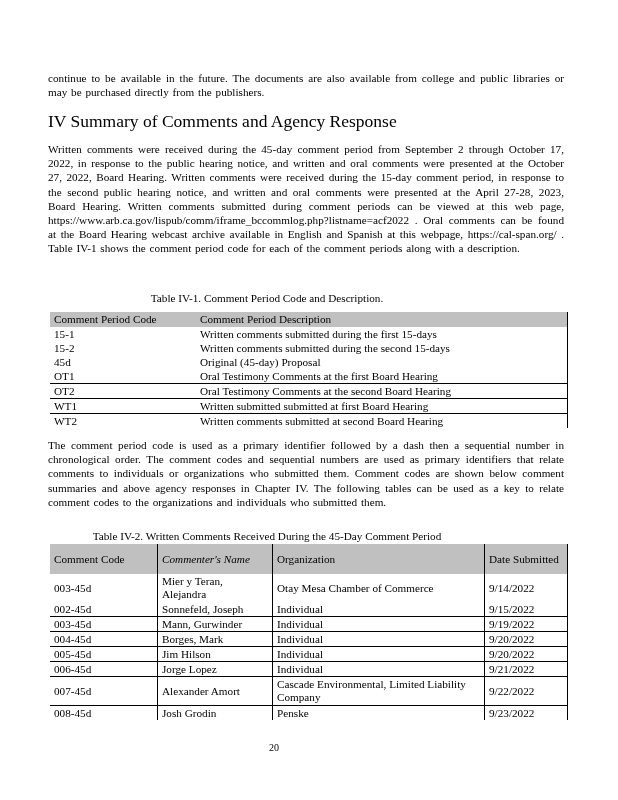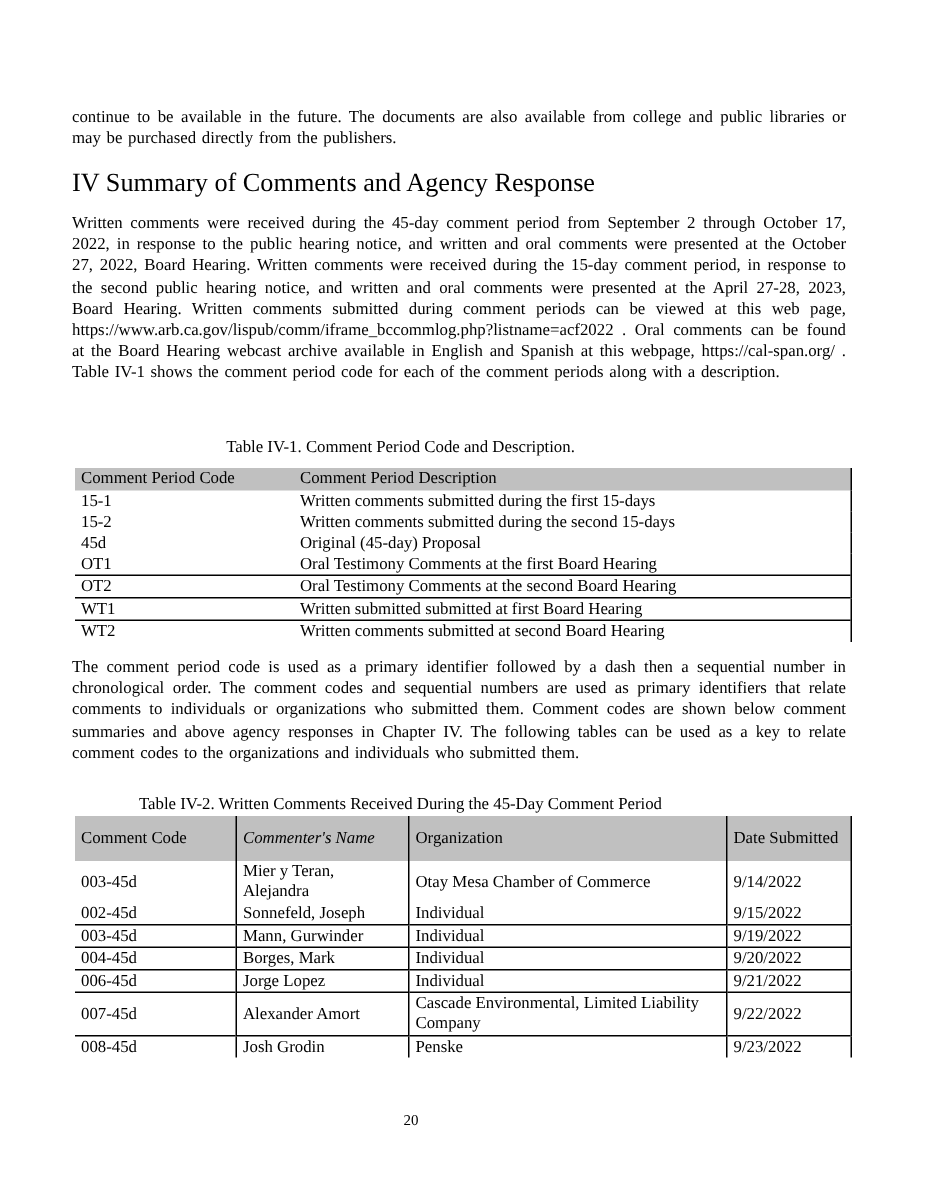--- a/index.html
+++ b/index.html
@@ -106,20 +106,26 @@
       <td>Individual</td>
       <td>9/19/2022</td>
     </tr>
     <tr class="bt">
       <td>004-45d</td>
       <td>Borges, Mark</td>
       <td>Individual</td>
       <td>9/20/2022</td>
     </tr>
     <tr class="bt">
+      <td>005-45d</td>
+      <td>Jim Hilson</td>
+      <td>Individual</td>
+      <td>9/20/2022</td>
+    </tr>
+    <tr class="bt">
       <td>006-45d</td>
       <td>Jorge Lopez</td>
       <td>Individual</td>
       <td>9/21/2022</td>
     </tr>
     <tr class="bt tall">
       <td>007-45d</td>
       <td>Alexander Amort</td>
       <td>Cascade Environmental, Limited Liability Company</td>
       <td>9/22/2022</td>

